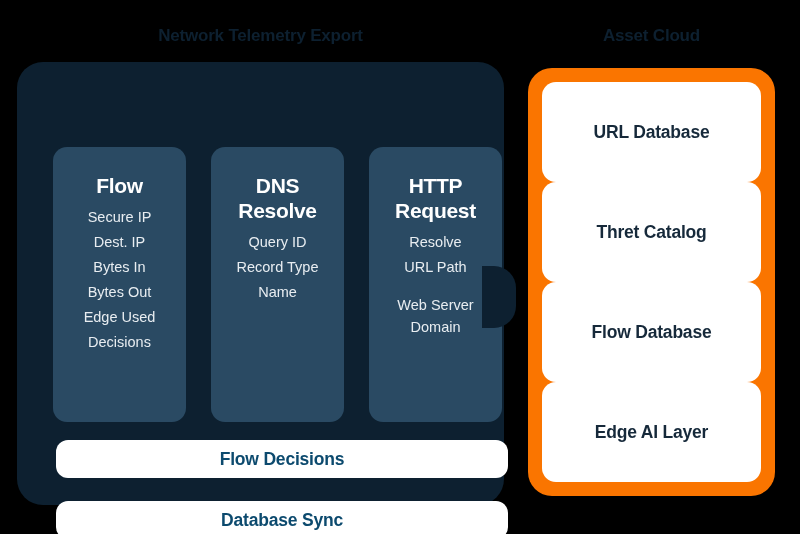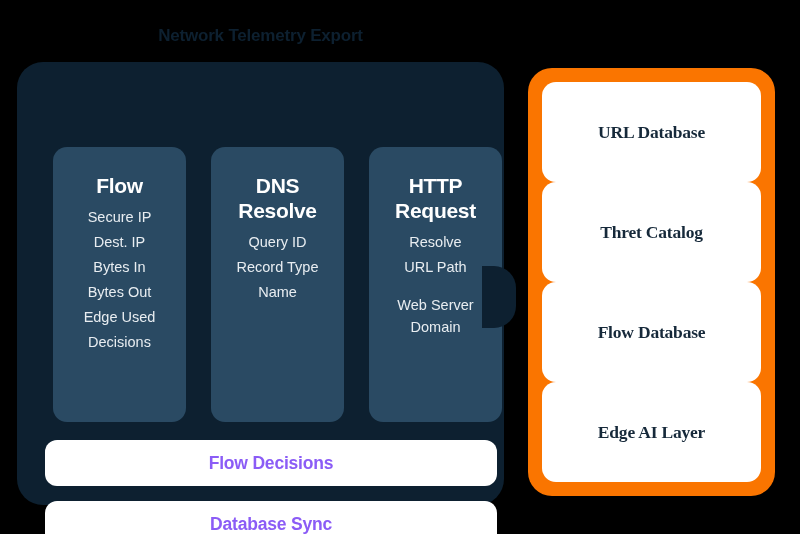--- a/index.html
+++ b/index.html
@@ -88,49 +88,48 @@
     color: #e8edf1;
     font-size: 14.5px;
     line-height: 22px;
     white-space: pre-line;
   }
   .card-item.spaced { margin-top: 13px; }
 
   
   .wide-bar {
     position: absolute;
-    left: 28px;
+    left: 39px;
     width: 452px;
-    height: 46px;
+    height: 38px;
     background: #ffffff;
     border-radius: 12px;
     display: flex;
     align-items: center;
     justify-content: center;
-    color: #8b5cf6;
+    color: #0c4a6e;
     font-weight: bold;
     font-size: 17.5px;
     letter-spacing: -0.2px;
   }
   #bar-flow-decisions { top: 378px; }
   #bar-database-sync  { top: 439px; }
 
   
   #asset-panel {
     position: absolute;
     left: 528px;
     top: 68px;
     width: 247px;
     height: 428px;
     background: #fa7500;
     border-radius: 24px;
     padding: 14px;
     display: flex;
     flex-direction: column;
-    font-family: Liberation Serif, serif;
   }
   
   #asset-notch {
     position: absolute;
     left: 528px;
     top: 266px;
     width: 17px;
     height: 62px;
     background: #000000;
     border-top-right-radius: 20px;
@@ -149,20 +148,21 @@
     letter-spacing: -0.2px;
   }
 </style>
 </head>
 <body>
 
 <div id="stage">
 
   <div class="col-title" id="title-left">Network Telemetry Export</div>
 
+  <div class="col-title" id="title-right">Asset Cloud</div>
 
   <div id="telemetry-panel">
 
     <div id="cards-row">
 
       <div class="feature-card">
         <div class="card-title">Flow</div>
         <div class="card-items">
           <div class="card-item">Secure IP</div>
           <div class="card-item">Dest. IP</div>

